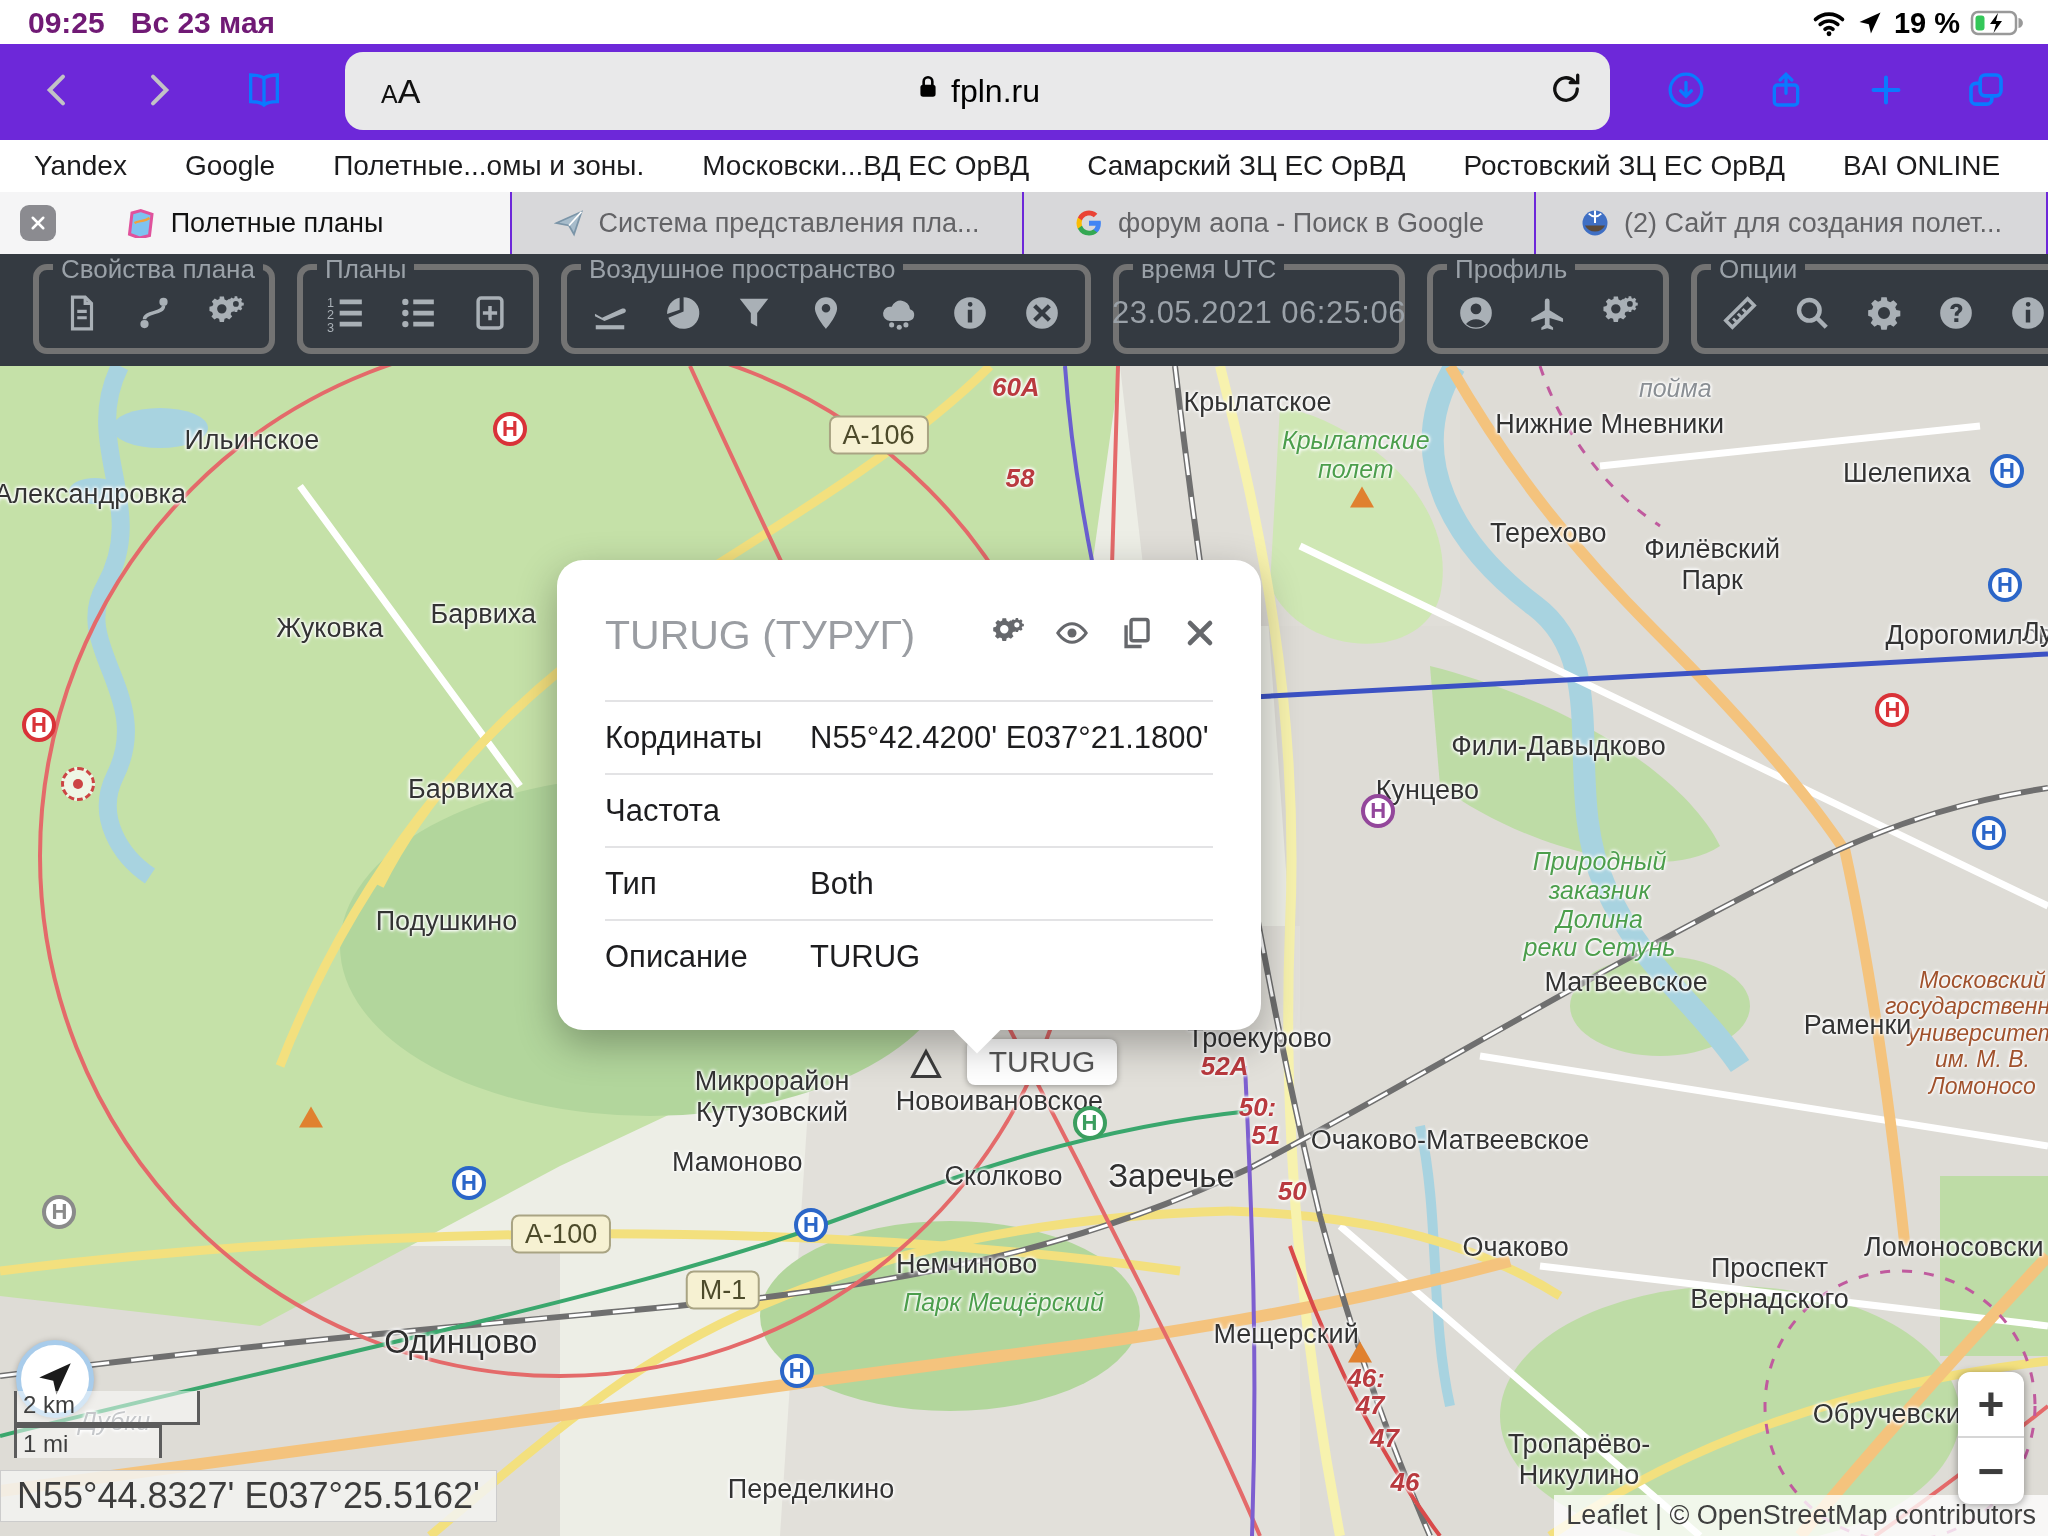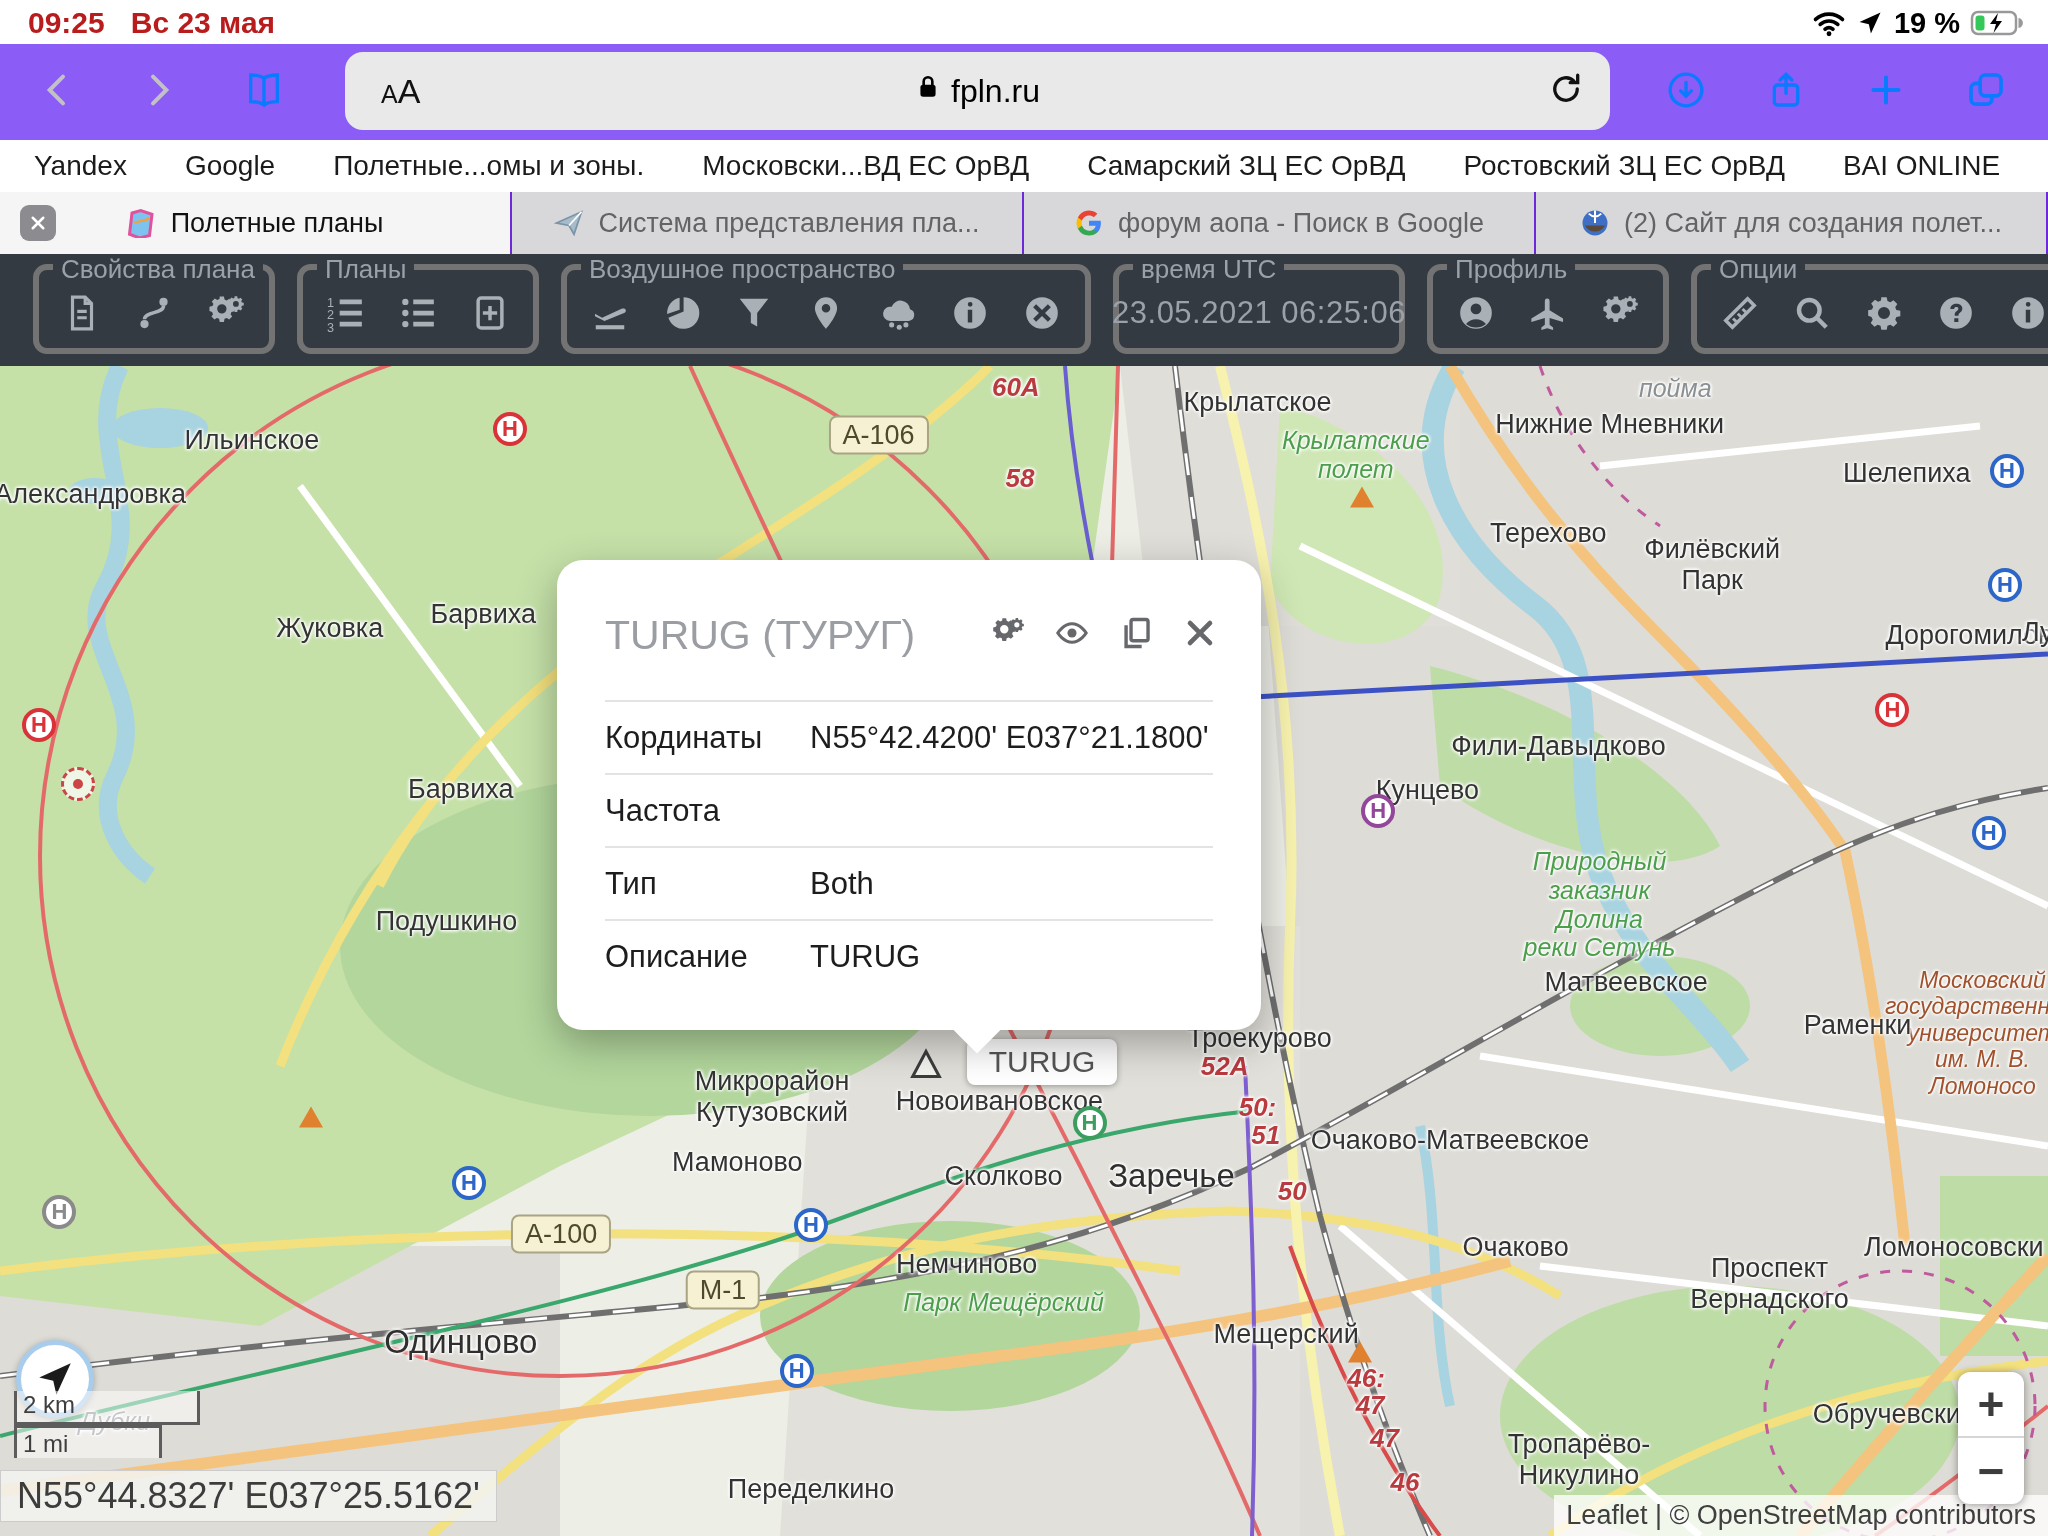--- a/index.html
+++ b/index.html
@@ -2,26 +2,26 @@
 <html><head>
 <meta charset="utf-8">
 <style>
   html,body{margin:0;padding:0;background:#888;}
   .screen{position:relative;width:2048px;height:1536px;background:#fff;overflow:hidden;
     font-family:"Liberation Sans",sans-serif;-webkit-font-smoothing:antialiased;}
   .screen *{box-sizing:border-box;}
 
   
   .statusbar{position:absolute;left:0;top:0;width:100%;height:44px;background:#fff;}
-  .status-left{position:absolute;left:28px;top:6px;font-size:30px;font-weight:600;color:#b91c1c;display:flex;gap:26px;}
+  .status-left{position:absolute;left:28px;top:6px;font-size:30px;font-weight:600;color:#701a75;display:flex;gap:26px;}
   .status-right{position:absolute;right:20px;top:6px;display:flex;align-items:center;gap:10px;font-size:29px;font-weight:600;color:#000;}
   .status-right svg{display:block;}
 
   
-  .btoolbar{position:absolute;left:0;top:44px;width:100%;height:96px;background:#8b5cf6;}
+  .btoolbar{position:absolute;left:0;top:44px;width:100%;height:96px;background:#6d28d9;}
   .nav-btn{position:absolute;top:18px;width:56px;height:56px;color:#c2c2c6;display:flex;align-items:center;justify-content:center;}
   .nav-btn svg{width:40px;height:40px;}
   .btn-blue{color:#0a7aff;}
   .addressbar{position:absolute;left:345px;top:8px;width:1265px;height:78px;background:#e9e9ea;border-radius:18px;
     display:flex;align-items:center;}
   .reader{position:absolute;left:36px;font-size:34px;color:#111;}
   .reader .sm{font-size:25px;}
   .urlwrap{margin:0 auto;display:flex;align-items:center;gap:10px;font-size:32px;color:#000;}
   .urlwrap svg{width:26px;height:30px;}
   .reload{position:absolute;right:26px;color:#111;}

